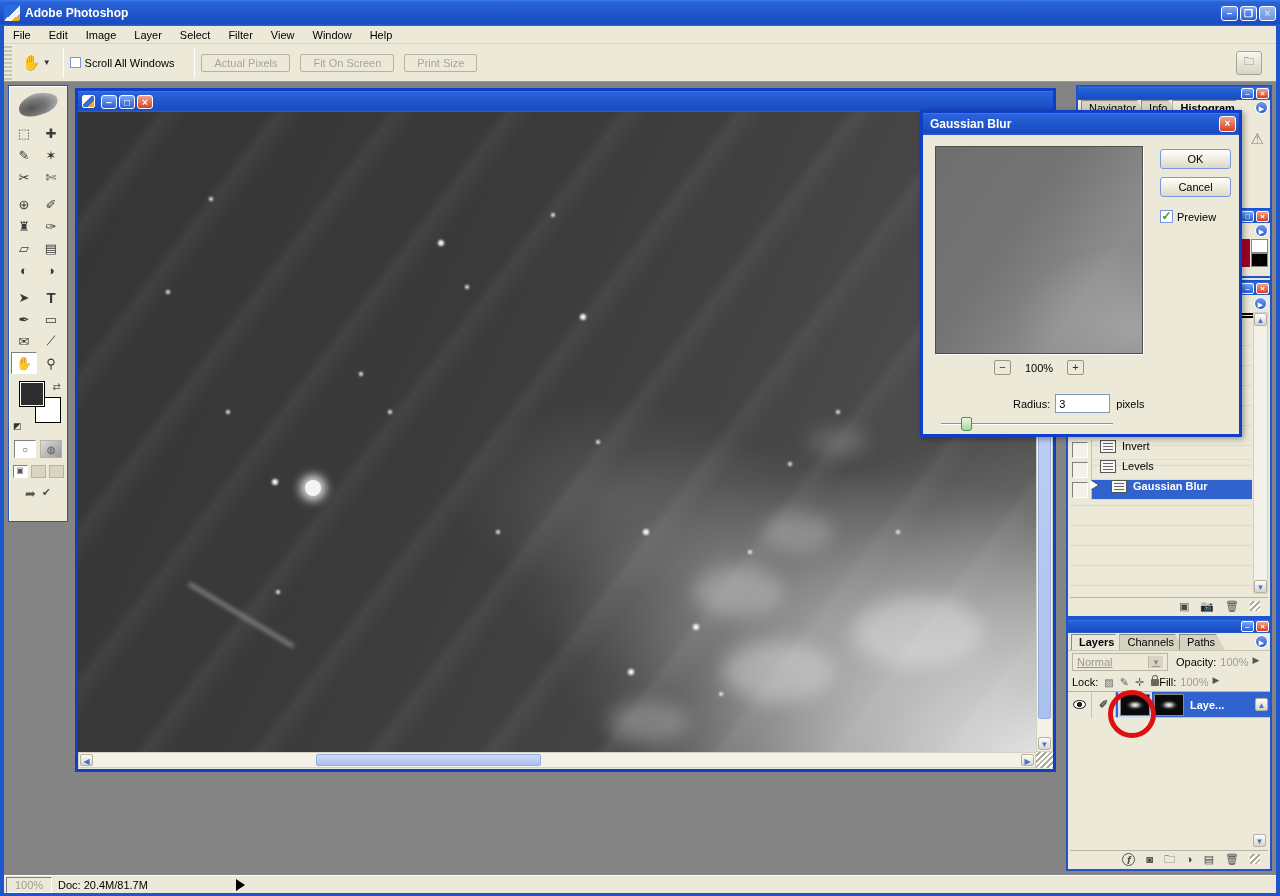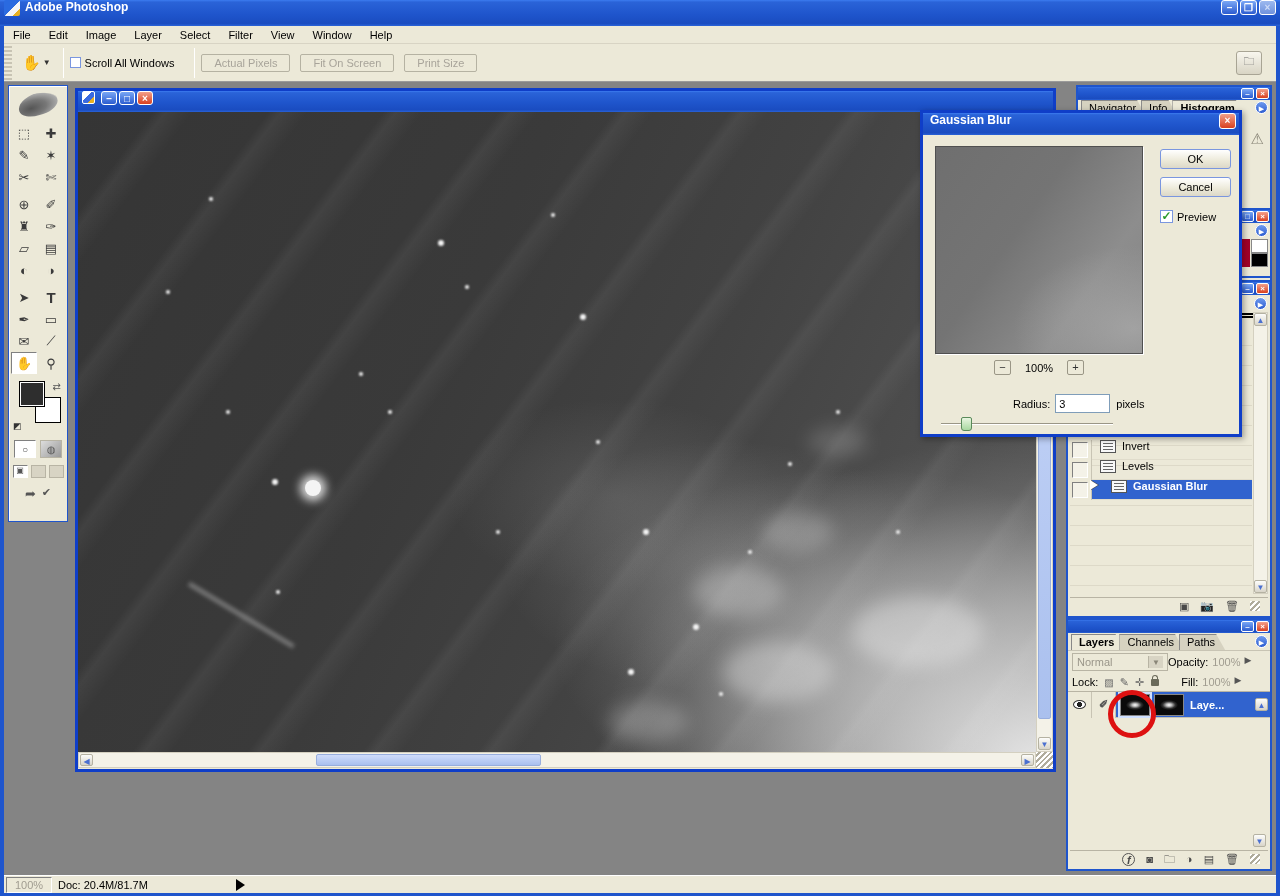--- a/index.html
+++ b/index.html
@@ -3,21 +3,21 @@
 <meta charset="utf-8">
 <style>
   * { margin:0; padding:0; box-sizing:border-box; }
   html,body { width:1280px; height:896px; overflow:hidden; background:#000;
     font-family:"Liberation Sans", sans-serif; }
   #screen { position:relative; width:1280px; height:896px; background:#848484; overflow:hidden; }
   .abs { position:absolute; }
 
   
   .xp-titlebar { background:linear-gradient(180deg,#3c7cf0 0%,#2a63d8 8%,#1f55cc 55%,#1a4cc0 90%,#2a63d8 100%);
-    color:#fff; font-weight:bold; font-size:12px; display:flex; }
+    color:#fff; font-weight:bold; font-size:12px; display:flex; align-items:center; }
   .xp-btn { width:17px; height:15px; border:1px solid #fff; border-radius:3px; margin-left:2px;
     background:linear-gradient(180deg,#7aa7f5,#2c5cd0); color:#fff; font-size:10px; line-height:13px;
     text-align:center; font-weight:bold; }
   .xp-btn.close { background:linear-gradient(180deg,#f3a08a,#d8401f); }
   .xp-btn.dim  { background:linear-gradient(180deg,#9db9ef,#6f92dd); color:#cfdcf8; }
 
   
   .frame-edge { background:#1f55cc; }
 
   
@@ -117,21 +117,21 @@
   .hist-icon { width:16px; height:13px; margin:0 6px 0 8px; background:#f8f8f8; border:1px solid #555; position:relative; }
   .hist-icon::before { content:""; position:absolute; left:2px; top:2px; right:2px; height:1px; background:#666; box-shadow:0 3px 0 #666, 0 6px 0 #666; }
   .hist-row.selected { background:#3163ce; color:#fff; font-weight:bold; }
   .hist-row.selected .hist-chk { background:#ece9d8; }
   .sel-pointer { width:0; height:0; border:5px solid transparent; border-left:8px solid #fff; margin-left:-2px;
     filter:drop-shadow(1px 0 0 #444); }
 
   
   .ctl-row { display:flex; align-items:center; font-size:11px; padding:2px 4px; }
   .dd-box { width:96px; height:18px; border:1px solid #b8b4a4; background:#ece9d8; color:#9a968a;
-    font-size:11px; padding:2px 4px; display:flex; justify-content:space-between; }
+    font-size:11px; padding:2px 4px; display:flex; justify-content:space-between;text-decoration:underline; }
   .dd-arrow-box { width:15px; background:#d8d4c4; border-left:1px solid #b8b4a4; text-align:center; color:#8a8678; font-size:8px; line-height:13px; }
   .val-dim { color:#a09c90; }
   .spin { width:11px; height:14px; color:#555; font-size:9px; }
   .layer-row { display:flex; align-items:center; height:26px; border-bottom:1px solid #c8c4b4; font-size:11px; }
   .layer-row.selected { background:#3163ce; color:#fff; font-weight:bold; }
   .lr-cell { width:24px; height:26px; border-right:1px solid #c8c4b4; display:flex; align-items:center; justify-content:center; }
   .eye { width:13px; height:9px; border:1px solid #333; border-radius:50%;
     background:radial-gradient(circle at 50% 50%, #222 0 2.5px, #fff 2.5px); }
   .thumb { width:30px; height:22px; background:radial-gradient(9px 5px at 50% 50%, #fff 0%, #bbb 30%, #333 70%, #0a0a0a 100%), #0a0a0a; border:1px solid #888; }
   .lock-glyph { width:8px; height:7px; background:#6a6a5a; border-radius:1px; position:relative; }
@@ -393,31 +393,31 @@
       <div class="pal-tab">Channels</div>
       <div class="pal-tab">Paths</div>
       <div style="flex:1"></div>
       <div class="flyout" style="margin:0 2px 2px 0">▶</div>
     </div>
     <div class="ctl-row" style="border-top:1px solid #c8c4b4">
       <div class="dd-box">
         <span>Normal</span>
           <span class="dd-arrow-box">▼</span>
       </div>
-      <span style="">Opacity:</span>
+      <span style="margin-left:8px">Opacity:</span>
       <span class="val-dim" style="margin-left:4px">100%</span>
       <span class="spin" style="margin-left:4px">▶</span>
     </div>
     <div class="ctl-row">
       <span>Lock:</span>
       <span style="margin-left:6px;font-size:10px;color:#666">▨</span>
       <span style="margin-left:6px;font-size:11px;color:#666">✎</span>
       <span style="margin-left:6px;font-size:11px;color:#666">✛</span>
       <div class="lock-glyph" style="margin-left:7px"></div>
-      <span style="margin-left:22px">Fill:</span>
+      <span style="">Fill:</span>
       <span class="val-dim" style="margin-left:4px">100%</span>
       <span class="spin" style="margin-left:4px">▶</span>
     </div>
 
     <div style="border-top:1px solid #b8b4a4">
       <div class="layer-row selected">
         <div class="lr-cell" style="background:#ece9d8">
             <div class="eye"></div>
           </div>
         <div class="lr-cell" style="background:#ece9d8">

